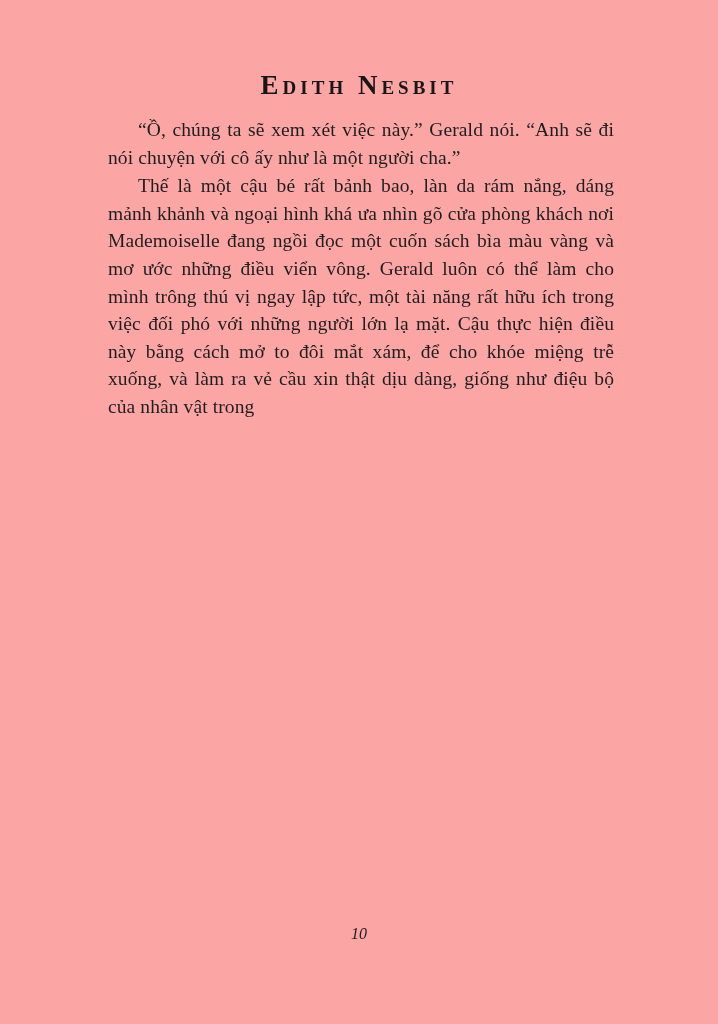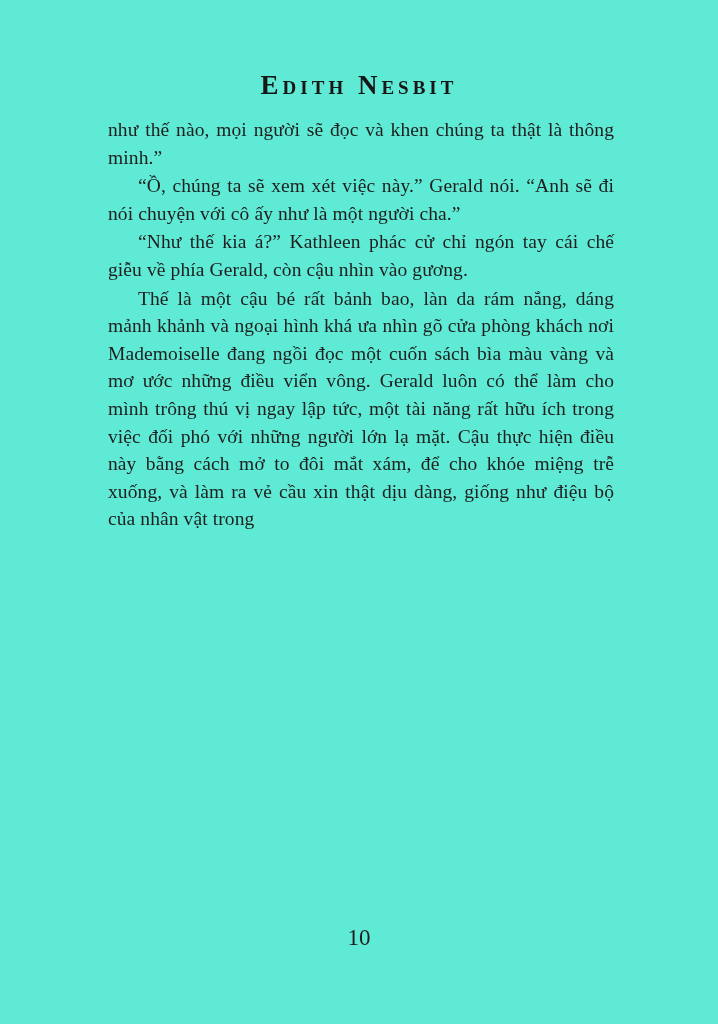--- a/index.html
+++ b/index.html
@@ -4,21 +4,21 @@
 <style>
   html, body {
     margin: 0;
     padding: 0;
     background: #ffffff;
   }
   .page {
     position: relative;
     width: 718px;
     height: 1024px;
-    background: #5eead4;
+    background: #fca5a5;
     font-family: "Liberation Serif", "DejaVu Serif", serif;
     color: #1e1e1e;
     overflow: hidden;
   }
   .book-header {
     position: absolute;
     top: 70px;
     left: 0;
     width: 100%;
     text-align: center;
@@ -45,33 +45,32 @@
   }
   .text-block p.continuation {
     text-indent: 0;
   }
   .page-number {
     position: absolute;
     top: 925px;
     left: 0;
     width: 100%;
     text-align: center;
-    font-size: 23px;
+    font-size: 16px;
     color: #1e1e1e;
+    font-style: italic;
   }
 </style>
 </head>
 <body>
 
 <div class="page">
 
   <div class="book-header">Edith Nesbit</div>
 
   <div class="text-block">
-    <p class="continuation">như thế nào, mọi người sẽ đọc và khen chúng ta thật là thông minh.”</p>
     <p>“Ồ, chúng ta sẽ xem xét việc này.” Gerald nói. “Anh sẽ đi nói chuyện với cô ấy như là một người cha.”</p>
-    <p>“Như thế kia á?” Kathleen phác cử chỉ ngón tay cái chế giễu về phía Gerald, còn cậu nhìn vào gương.</p>
     <p>Thế là một cậu bé rất bảnh bao, làn da rám nắng, dáng mảnh khảnh và ngoại hình khá ưa nhìn gõ cửa phòng khách nơi Mademoiselle đang ngồi đọc một cuốn sách bìa màu vàng và mơ ước những điều viển vông. Gerald luôn có thể làm cho mình trông thú vị ngay lập tức, một tài năng rất hữu ích trong việc đối phó với những người lớn lạ mặt. Cậu thực hiện điều này bằng cách mở to đôi mắt xám, để cho khóe miệng trễ xuống, và làm ra vẻ cầu xin thật dịu dàng, giống như điệu bộ của nhân vật trong</p>
   </div>
 
   <div class="page-number">10</div>
 
 </div>
 
 </body></html>

